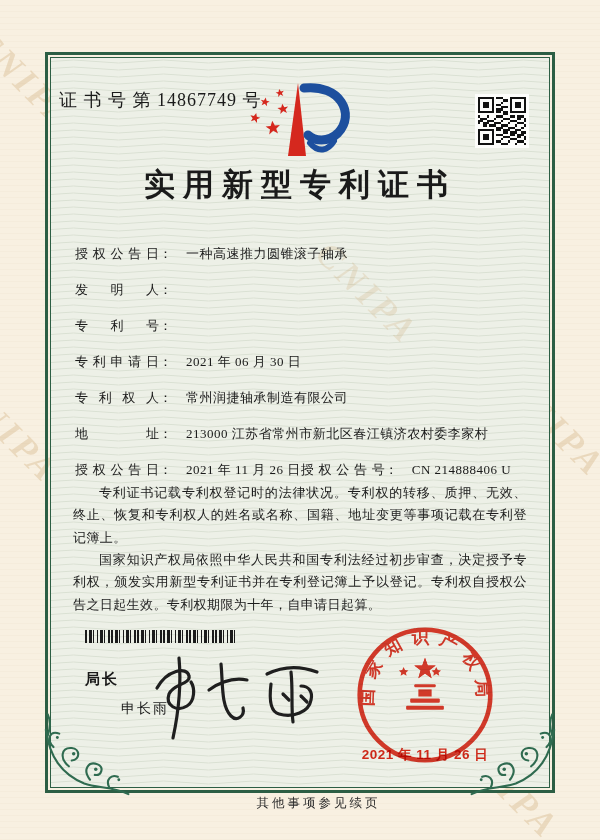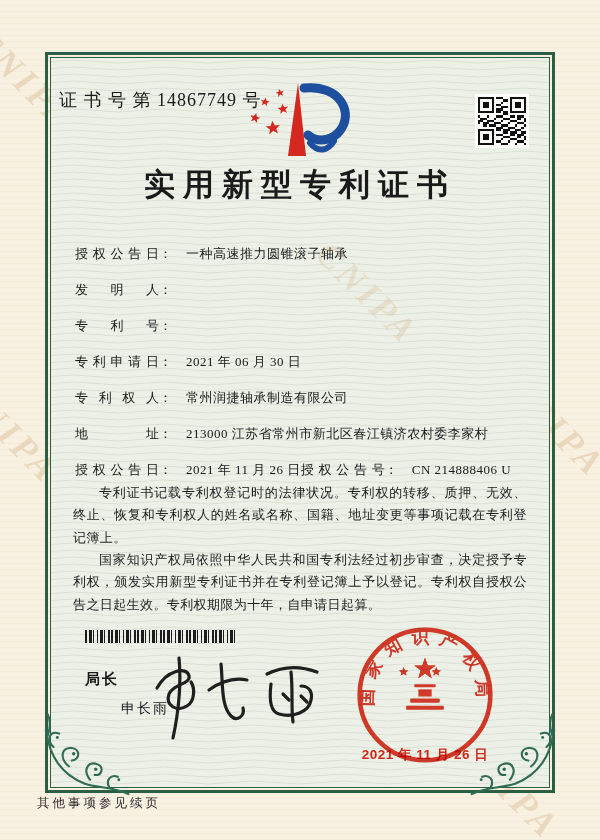--- a/index.html
+++ b/index.html
@@ -63,21 +63,21 @@
   .signoff-name{position:absolute; left:34px; top:642px; font-size:14px; font-weight:400; letter-spacing:2px; z-index:5;margin-left:36px;}
   .signature{position:absolute; left:92px; top:592px; z-index:5;}
   .seal{position:absolute; left:300px; top:563px; z-index:6; mix-blend-mode:multiply; opacity:.92;}
   .seal-date{
     position:absolute; left:296px; top:688px; width:156px; text-align:center; z-index:7;
     color:#df2b1b; font-size:13.5px; font-weight:bold; letter-spacing:.5px;
     font-family:"Liberation Sans","DejaVu Sans",sans-serif; mix-blend-mode:multiply;
   }
   .page-info{position:absolute; left:0; right:0; top:702px; text-align:center; font-size:12px; letter-spacing:1px; z-index:5;}
   .footer-note{
-    position:absolute; left:0; right:0; top:795px; 
+    position:absolute; left:0; right:0; top:795px; text-align:center;
     font-size:12.5px; letter-spacing:3px; color:#2a2a2a; z-index:2;padding-left:37px;
   }
 </style>
 </head>
 <body>
 
 <div class="page">
 
   <div class="wm" style="left:-6px; top:20px;">CNIPA</div>
   <div class="wm" style="left:208px; top:108px; opacity:.14;">CNIPA</div>

